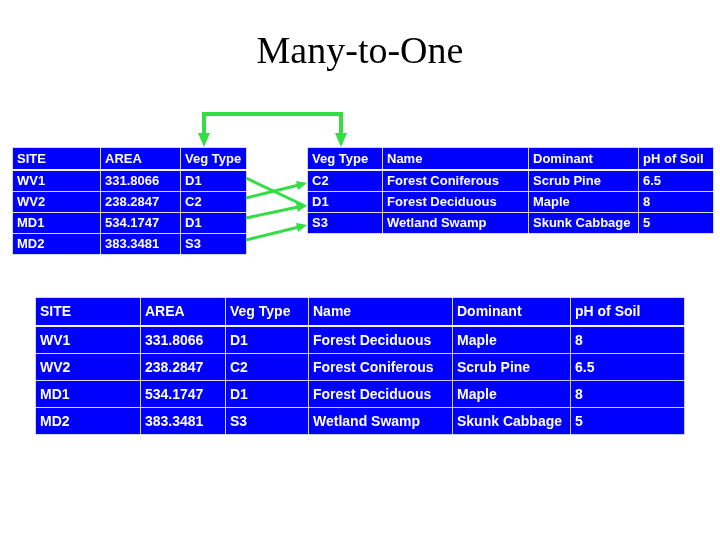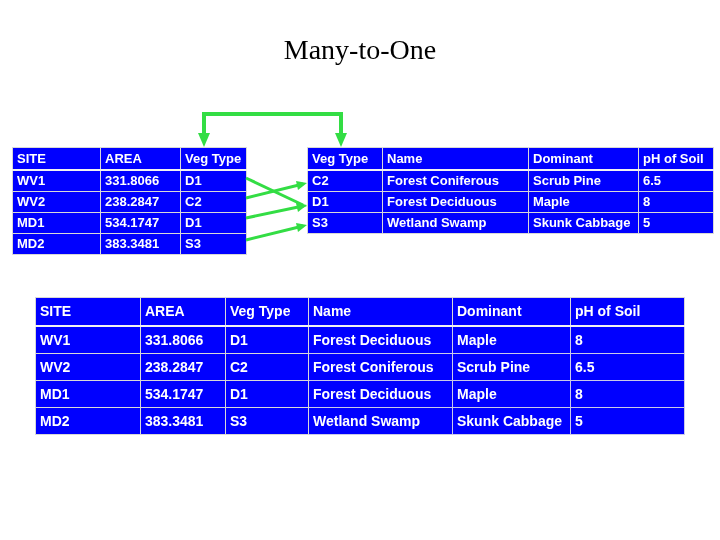--- a/index.html
+++ b/index.html
@@ -16,21 +16,21 @@
   }
 
   
   #slide-title {
     position: absolute;
     left: 0;
     top: 28px;
     width: 720px;
     text-align: center;
     font-family: "Liberation Serif", serif;
-    font-size: 28px;
+    font-size: 38px;
     font-weight: normal;
     color: #000000;
     letter-spacing: 0px;
     line-height: 44px;
   }
 
   
   .db-table {
     position: absolute;
     border-collapse: collapse;

